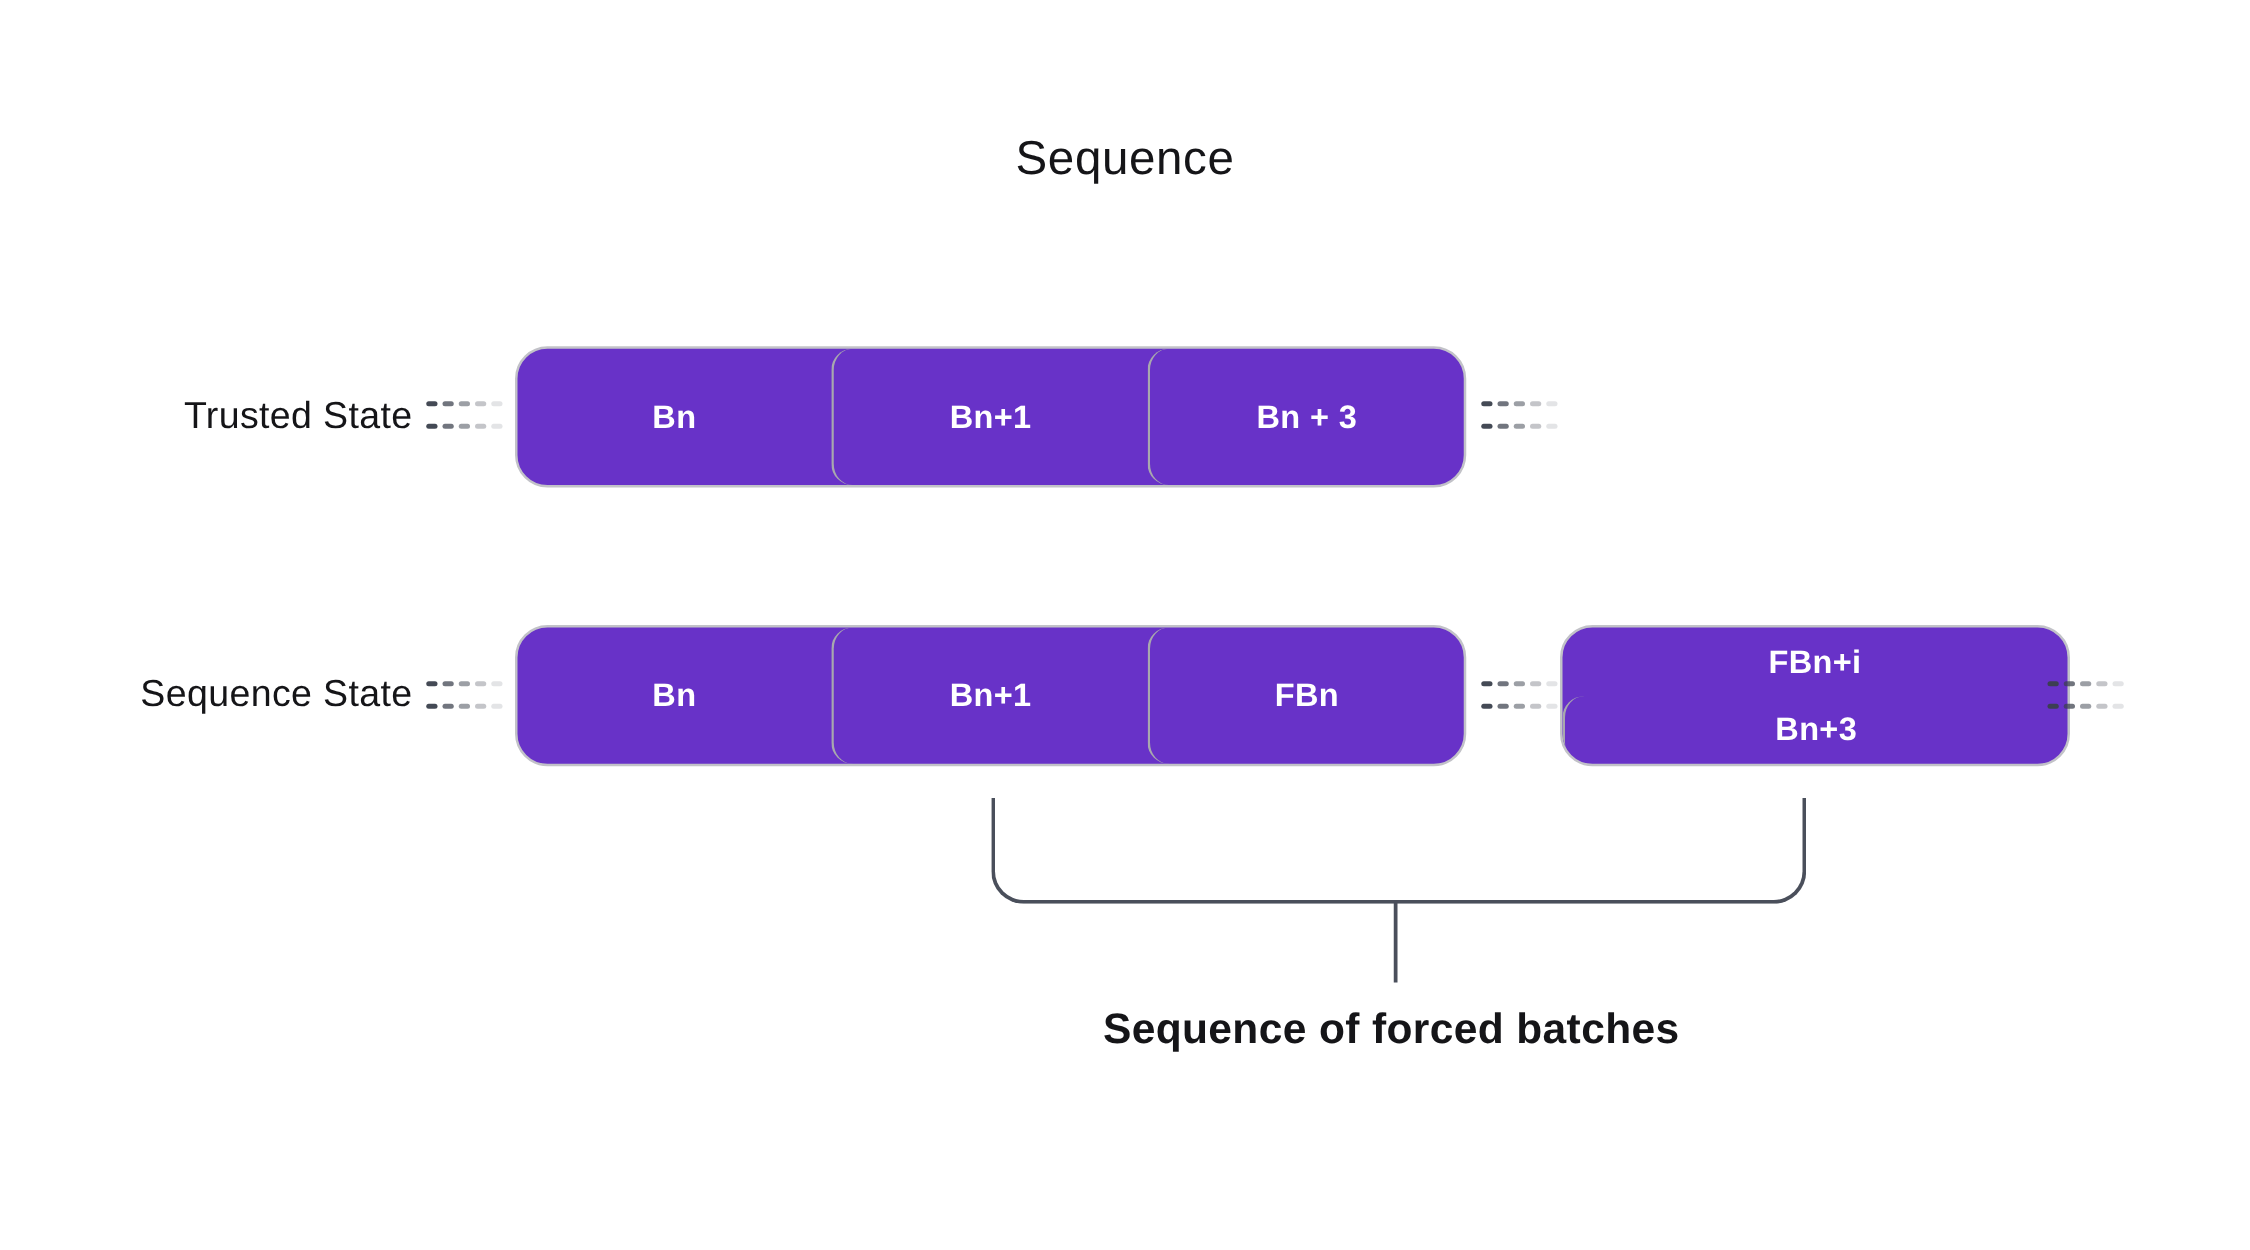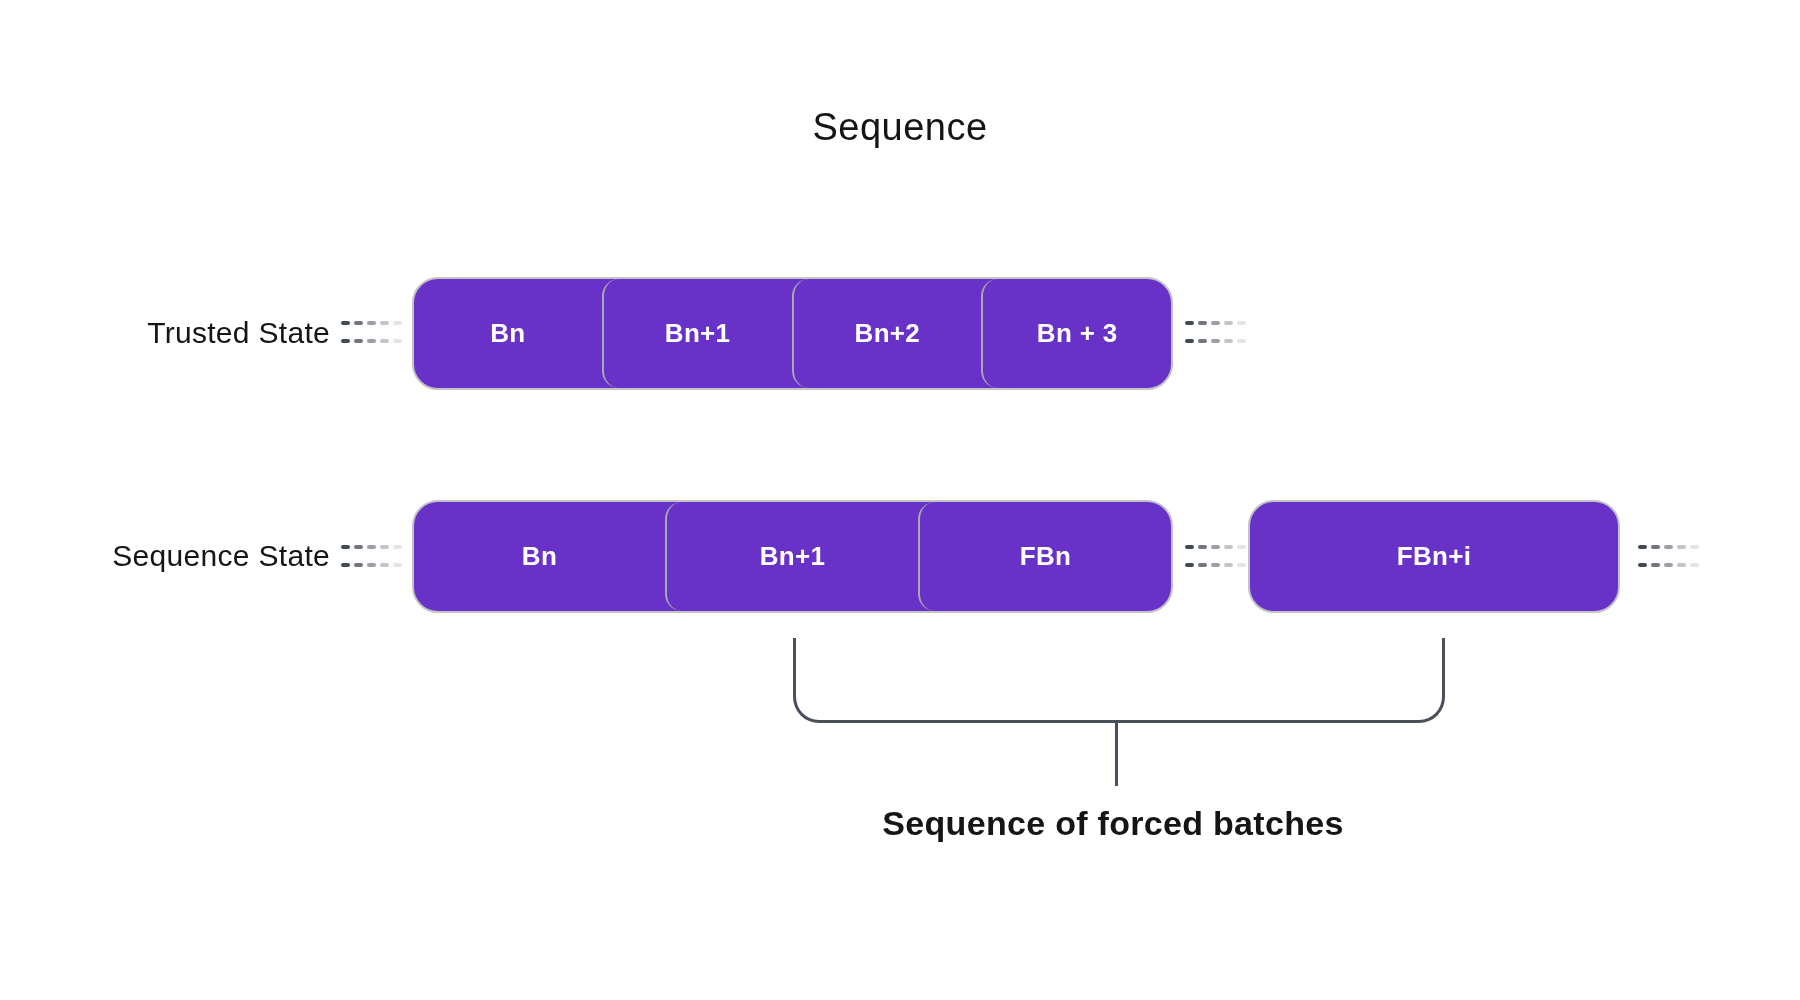--- a/index.html
+++ b/index.html
@@ -40,21 +40,21 @@
   }
   .cell{
     flex:1 1 0;display:flex;align-items:center;justify-content:center;
     color:var(--color-block-text,#ffffff);
     font-size:26px;font-weight:700;letter-spacing:.3px;white-space:pre;border-radius:17px;
   }
   .cell + .cell{border-left:2px solid var(--color-divider,#a8a8ae);}
 
   .group.trusted{left:412px;top:277px;width:761px;}
   .group.virtual-a{left:412px;top:500px;width:761px;}
-  .group.virtual-b{left:1248px;top:500px;width:372px;flex-direction:column;}
+  .group.virtual-b{left:1248px;top:500px;width:408px;flex-direction:column;}
 
   
   .bracket{
     position:absolute;left:793px;top:638px;width:652px;height:85px;
     border-left:3px solid var(--color-bracket,#4a4f5b);
     border-right:3px solid var(--color-bracket,#4a4f5b);
     border-bottom:3px solid var(--color-bracket,#4a4f5b);
     border-radius:0 0 26px 26px;box-sizing:border-box;
   }
   .bracket-stem{
@@ -88,21 +88,20 @@
         <i class="dash"></i>
         <i class="dash"></i>
         <i class="dash"></i>
         <i class="dash"></i>
       </div>
   </div>
 
   <div class="group trusted">
     <div class="cell">Bn</div>
     <div class="cell">Bn+1</div>
-    <div class="cell">Bn+2</div>
     <div class="cell">Bn + 3</div>
   </div>
 
   <div class="dashes" style="left:1185px;top:321px;">
     <div class="dash-row">
         <i class="dash"></i>
         <i class="dash"></i>
         <i class="dash"></i>
         <i class="dash"></i>
         <i class="dash"></i>
@@ -153,20 +152,21 @@
         <i class="dash"></i>
         <i class="dash"></i>
         <i class="dash"></i>
         <i class="dash"></i>
         <i class="dash"></i>
       </div>
   </div>
 
   <div class="group virtual-b">
     <div class="cell">FBn+i</div>
+    <div class="cell">Bn+3</div>
   </div>
 
   <div class="dashes" style="left:1638px;top:545px;">
     <div class="dash-row">
         <i class="dash"></i>
         <i class="dash"></i>
         <i class="dash"></i>
         <i class="dash"></i>
         <i class="dash"></i>
       </div>

